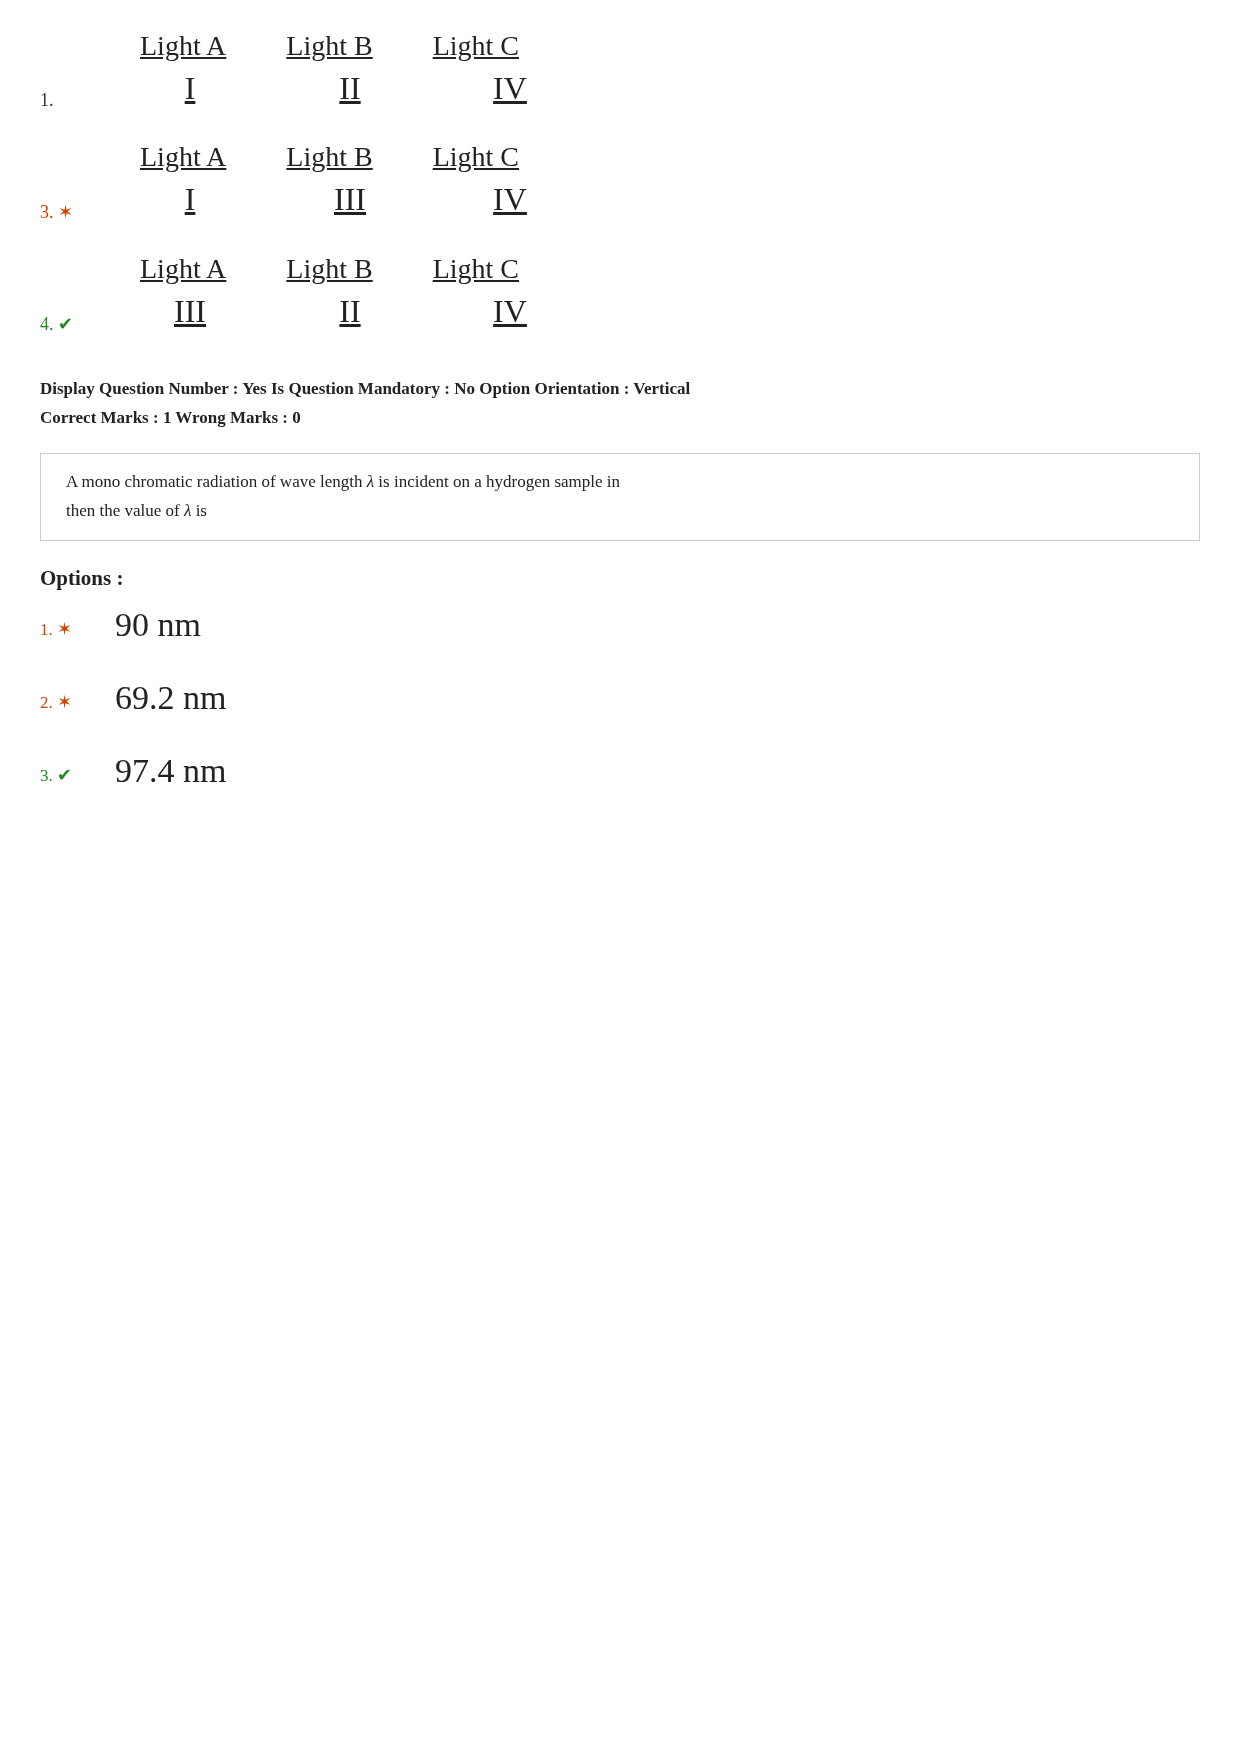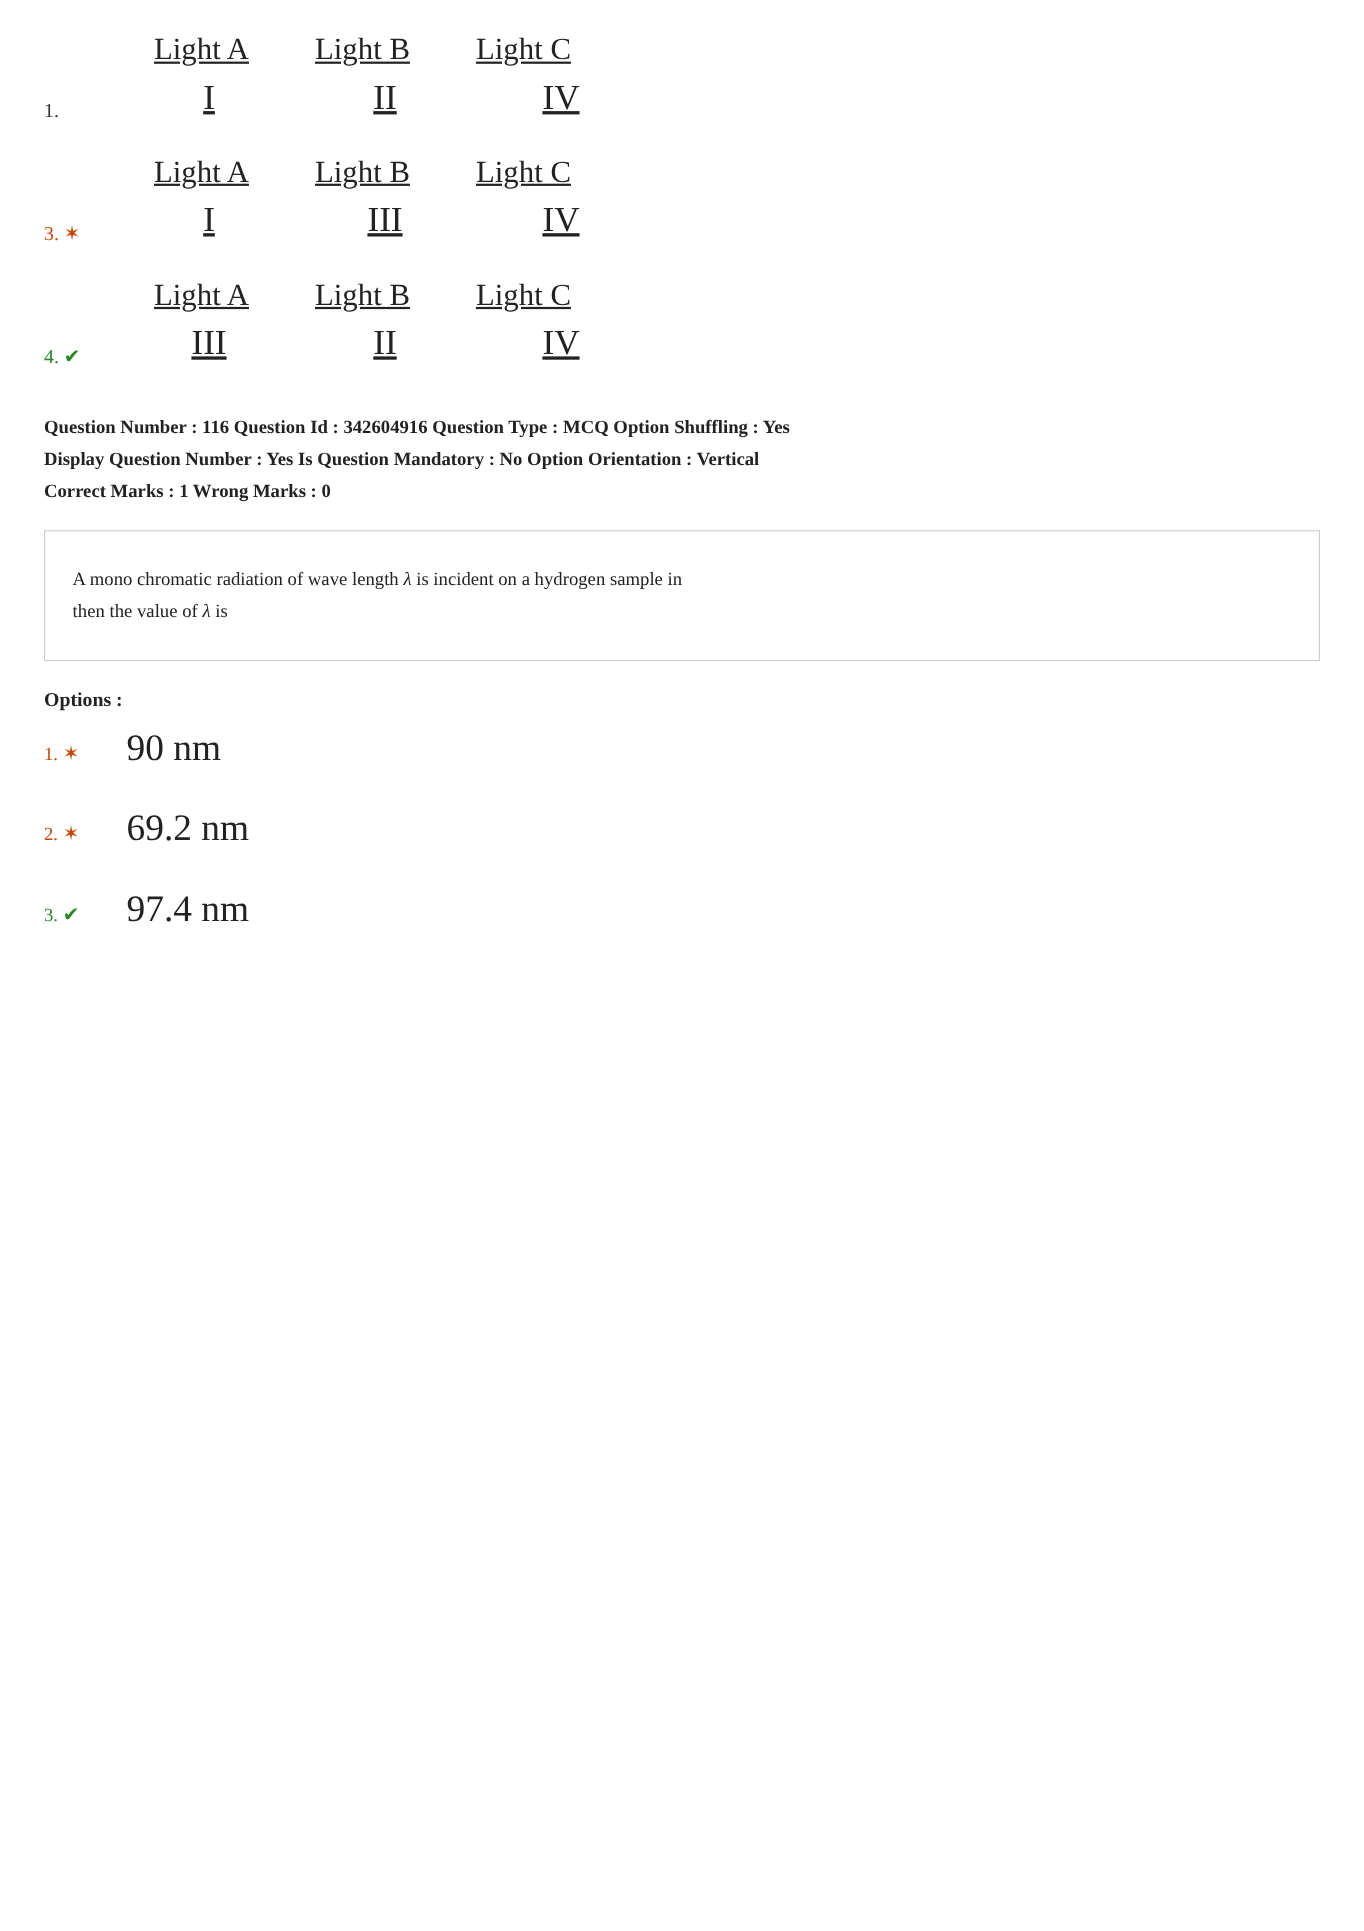--- a/index.html
+++ b/index.html
@@ -65,31 +65,31 @@
     .question-meta {
       margin: 40px 0 20px 0;
       font-size: 17px;
       font-weight: bold;
       line-height: 1.7;
     }
 
     
     .question-body {
       border: 1px solid #ccc;
-      padding: 30px 25px;
+      padding: 14px 25px;
       margin-bottom: 25px;
       font-size: 17px;
       line-height: 1.7;
       font-family: Georgia, serif;
     }
 
     
     .options-label {
       font-weight: bold;
-      font-size: 18px;
+      font-size: 21px;
       margin-bottom: 15px;
     }
 
     
     .mcq-option-row {
       display: flex;
       align-items: flex-end;
       margin-bottom: 35px;
     }
     .mcq-option-number {
@@ -170,21 +170,20 @@
       </div>
       <div class="values">
         <span class="value-col">III</span>
         <span class="value-col">II</span>
         <span class="value-col">IV</span>
       </div>
     </div>
   </div>
 
   <div class="question-meta">
-    <div>Question Number : 116 Question Id : 342604916 Question Type : MCQ Option Shuffling : Yes</div>
     <div>Display Question Number : Yes Is Question Mandatory : No Option Orientation : Vertical</div>
     <div>Correct Marks : 1 Wrong Marks : 0</div>
   </div>
 
   <div class="question-body">
     <div>
       A mono chromatic radiation of wave length <span class="lambda">λ</span> is incident on a hydrogen sample in
     </div>
     <div>then the value of <span class="lambda">λ</span> is</div>
   </div>

